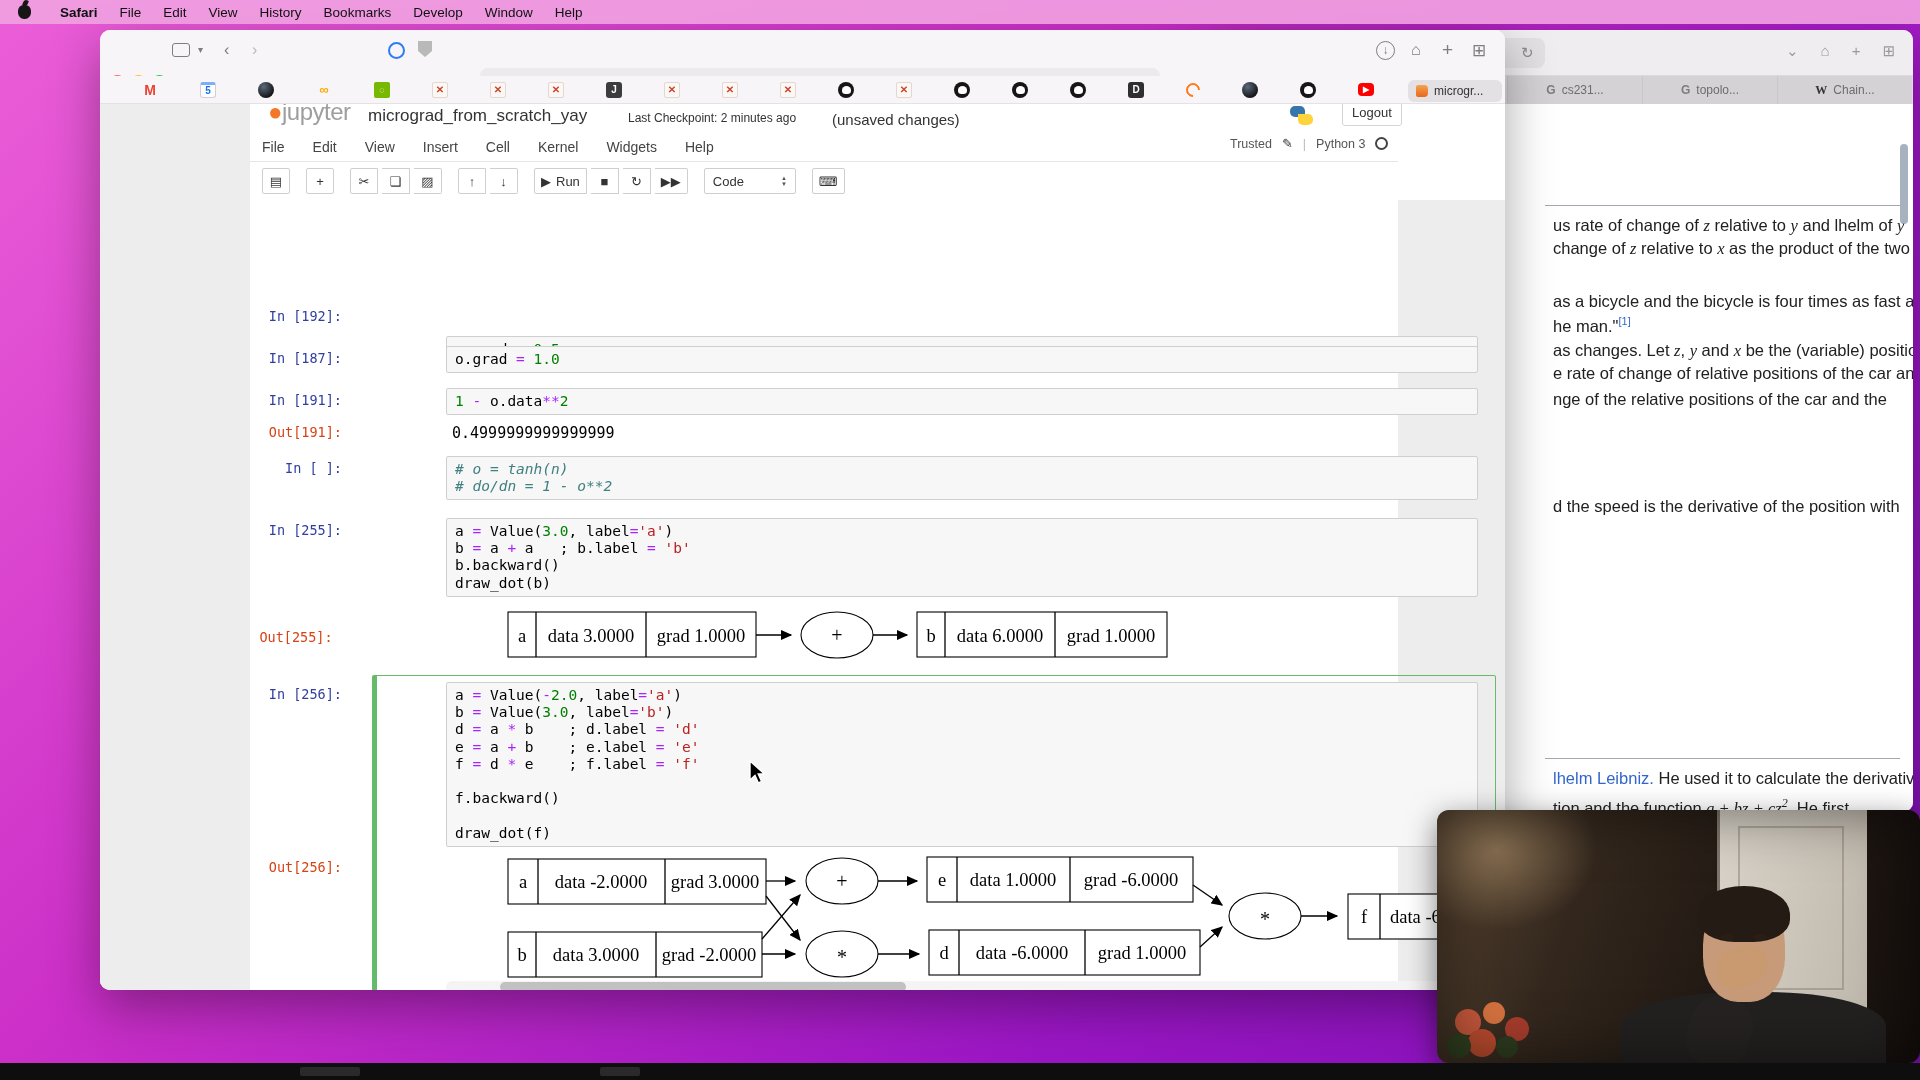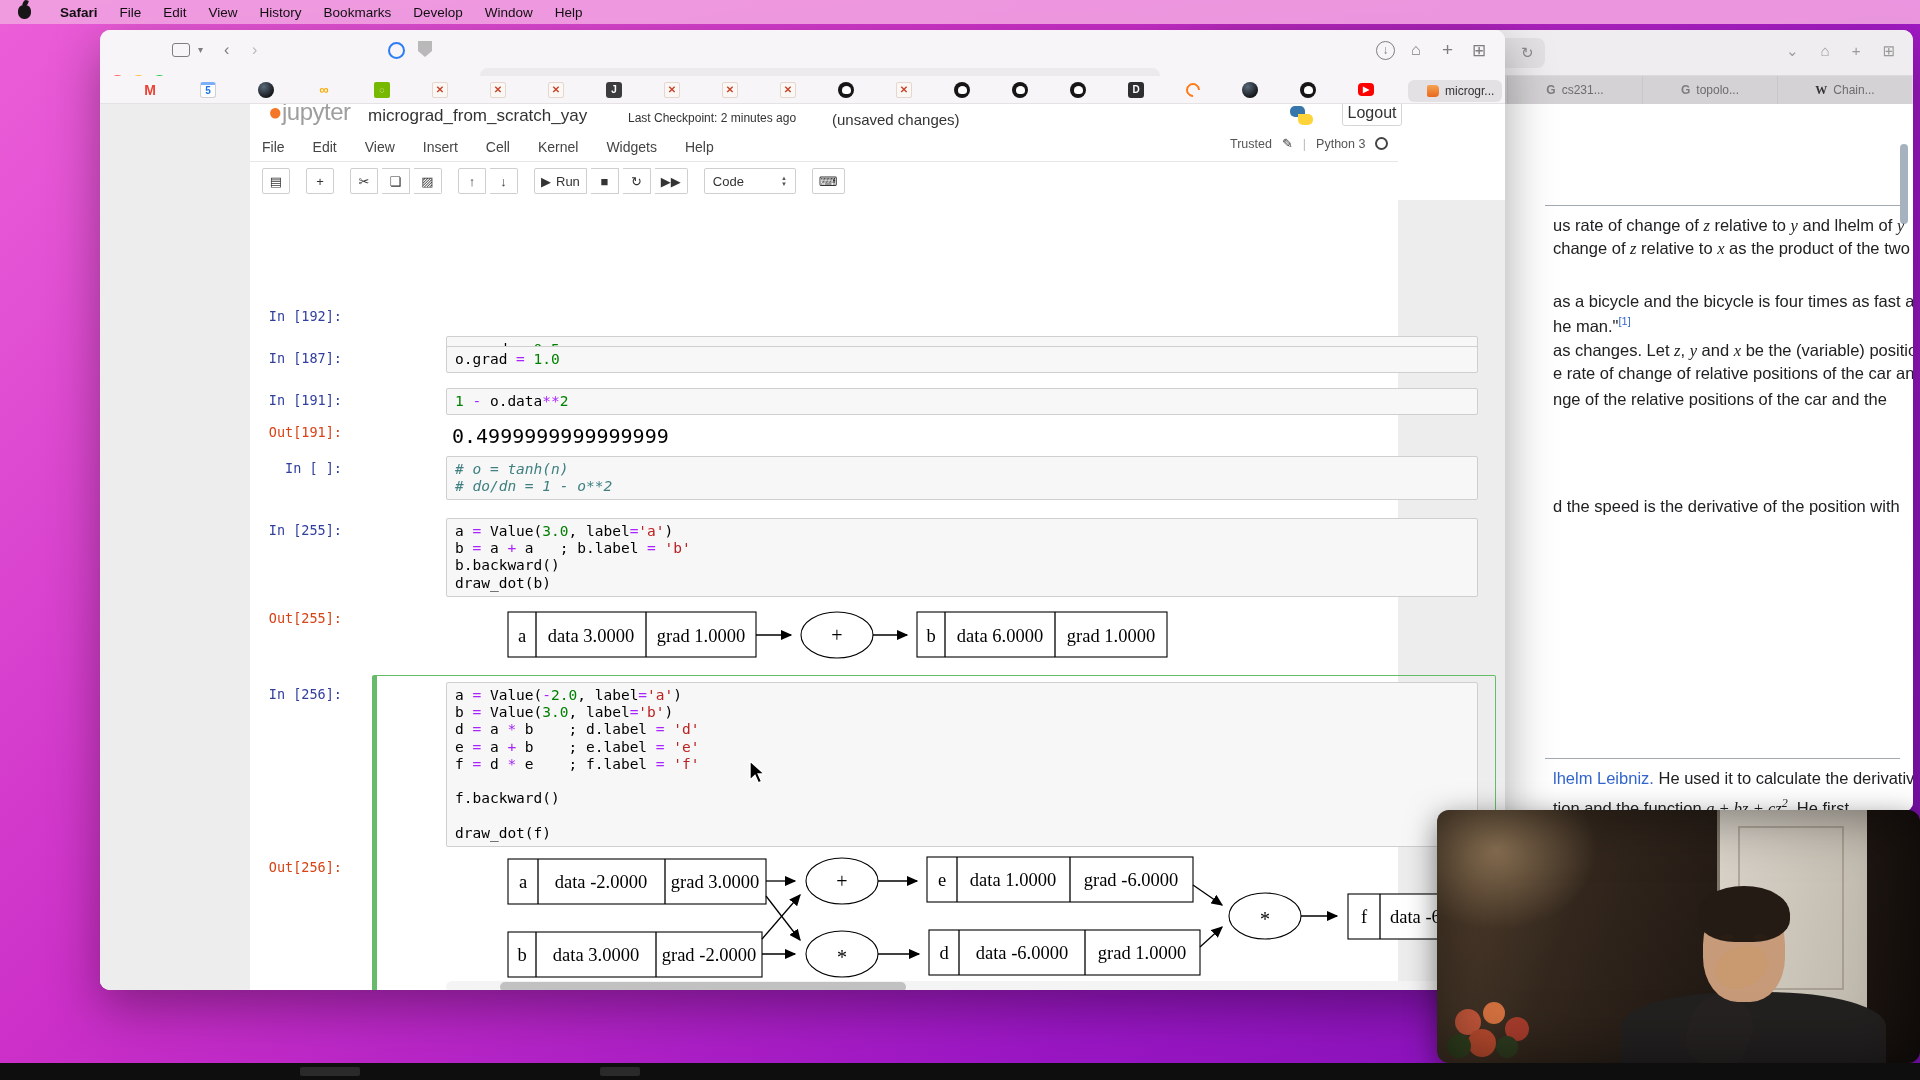--- a/index.html
+++ b/index.html
@@ -62,40 +62,40 @@
   .fav-xmark { background:#fbf7f4; border:1px solid #e3d7cf; color:#c9442a; font-size:10px; border-radius:2px; }
   .fav-j-square { background:#3c3c3e; color:#fff; border-radius:3px; font-size:10px; }
   .fav-github { background:#171515; border-radius:50%; position:relative; }
   .fav-github::after { content:""; position:absolute; left:3.5px; top:4.5px; width:9px; height:8px;
                        background:#fff; border-radius:50% 50% 40% 40%; }
   .fav-d-square { background:#2f2f31; color:#fff; border-radius:3px; font-size:10px; }
   .fav-reddit { border:2.5px solid #ff7a1a; border-radius:50%; border-bottom-color:transparent;
                 width:14px; height:14px; transform:rotate(-45deg); }
   .fav-youtube { background:#FF0000; border-radius:4px; color:#fff; font-size:8px; height:13px; }
   #front-tab { position:absolute; left:1308px; top:50px; width:94px; height:22px; background:#e3e1e3;
-               border-radius:6px; display:flex; align-items:center; gap:6px; padding-left:19px;
+               border-radius:6px; display:flex; align-items:center; gap:6px; padding-left:8px;
                font-size:12px; color:#333; }
   .jupyter-book { width:12px; height:12px; background:linear-gradient(180deg,#f5a252,#e8681b);
                   border-radius:2px 4px 4px 2px; }
 
   
   #jpage { left:0; top:74px; width:1405px; height:886px; background:#fff; overflow:hidden; }
   #jpage .leftband { position:absolute; left:0; top:0; width:150px; height:886px; background:#ededed; }
   #jpage .rightband { position:absolute; left:1298px; top:96px; width:107px; height:790px; background:#ededed; }
   #jheader { position:absolute; left:150px; top:0; width:1148px; height:28px; background:#fff; }
   #jlogo { position:absolute; left:18px; top:-6px; font-size:24px; color:#9e9e9e; letter-spacing:-.5px; }
   #jlogo b { color:#f37726; font-weight:normal; }
   #jtitle { position:absolute; left:118px; top:2px; font-size:17px; color:#333; }
   #jcheckpoint { position:absolute; left:378px; top:7px; font-size:12px; color:#333; }
   #junsaved { position:absolute; left:582px; top:7px; font-size:15px; color:#333; }
   #python-logo { position:absolute; left:1040px; top:2px; width:24px; height:20px; }
   #python-logo .pb { position:absolute; left:0; top:0; width:15px; height:11px; background:#3776ab; border-radius:5px 5px 0 5px; }
   #python-logo .py { position:absolute; left:8px; top:8px; width:15px; height:11px; background:#ffd43b; border-radius:0 5px 5px 5px; }
   #logout-btn { position:absolute; left:1092px; top:-4px; width:60px; height:26px; border:1px solid #d5d5d5;
-                border-radius:3px; background:#fff; font-size:16px; color:#333; text-align:center; line-height:24px; }
+                border-radius:3px; background:#fff; font-size:13px; color:#333; text-align:center; line-height:24px; }
   #jmenu { position:absolute; left:150px; top:28px; width:1148px; height:30px; background:#fff;
            border-bottom:1px solid #e7e7e7; display:flex; align-items:center; gap:0; font-size:14px; color:#444; }
   #jmenu .jm { padding:0 14px; }
   #jmenu .jm:first-child { padding-left:12px; }
   #jstatus { position:absolute; left:1130px; top:32px; display:flex; align-items:center; gap:10px; font-size:12.5px; color:#555; }
   #jstatus .pencil { font-size:13px; color:#333; }
   #jstatus .sep { color:#bbb; }
   #jstatus .kernel-circle { width:13px; height:13px; border:2px solid #444; border-radius:50%; }
   #jtoolbar { position:absolute; left:150px; top:58px; width:1148px; height:38px; background:#fff;
               display:flex; align-items:center; gap:4px; padding-left:12px; }
@@ -113,21 +113,21 @@
   #nbbody { position:absolute; left:150px; top:96px; width:1148px; height:790px; background:#fff; }
   .prompt { position:absolute; width:92px; text-align:right; font-family:"DejaVu Sans Mono",monospace;
             font-size:13.5px; }
   .prompt.in { color:#303F9F; }
   .prompt.out { color:#D84315; }
   .codebox { position:absolute; left:196px; width:1032px; background:#f7f7f7; border:1px solid #cfcfcf;
              border-radius:2px; padding:4px 8px; font-family:"DejaVu Sans Mono",monospace;
              font-size:14.5px; line-height:17.2px; white-space:pre; color:#000; }
   .tk-p { color:#000; } .tk-o { color:#AA22FF; } .tk-n { color:#008000; }
   .tk-s { color:#BA2121; } .tk-c { color:#408080; font-style:italic; }
-  .outtext { position:absolute; left:202px; font-family:"DejaVu Sans Mono",monospace; font-size:20px; color:#000; }
+  .outtext { position:absolute; left:202px; font-family:"DejaVu Sans Mono",monospace; font-size:15px; color:#000; }
   #selcell { position:absolute; left:122px; top:475px; width:1124px; height:328px;
              border:1px solid #66BB6A; border-left:5px solid #66BB6A; border-radius:2px; }
   .graph-svg { position:absolute; overflow:hidden; }
   .graph-svg text { font-family:"Liberation Serif","DejaVu Serif",serif; font-size:18.5px; fill:#000; }
   .graph-svg .op { font-size:20px; }
   .graph-svg rect, .graph-svg ellipse { fill:#fff; stroke:#000; stroke-width:1.1; }
   .graph-svg line, .graph-svg path.edge { stroke:#000; stroke-width:1.3; fill:none; }
   .vscroll { position:absolute; left:1216px; top:656px; width:8px; height:110px; background:#c1c1c1; border-radius:4px; }
   .hscroll-track { position:absolute; left:196px; top:781px; width:1032px; height:12px; background:#f4f4f4; border-radius:6px; }
   .hscroll-thumb { position:absolute; left:54px; top:1px; width:406px; height:10px; background:#c1c1c1; border-radius:5px; }
@@ -345,21 +345,21 @@
 
       <div class="prompt out" style="top:224px;">Out[191]:</div>
       <div class="outtext" style="top:224px;">0.4999999999999999</div>
 
       <div class="prompt in" style="top:260px;">In [ ]:</div>
       <div class="codebox" style="top:256px;"><div><span class="tk-c"># o = tanh(n)</span></div><div><span class="tk-c"># do/dn = 1 - o**2</span></div></div>
 
       <div class="prompt in" style="top:322px;">In [255]:</div>
       <div class="codebox" style="top:318px;"><div><span class="tk-p">a </span><span class="tk-o">=</span><span class="tk-p"> Value(</span><span class="tk-n">3.0</span><span class="tk-p">, label</span><span class="tk-o">=</span><span class="tk-s">'a'</span><span class="tk-p">)</span></div><div><span class="tk-p">b </span><span class="tk-o">=</span><span class="tk-p"> a </span><span class="tk-o">+</span><span class="tk-p"> a   ; b.label </span><span class="tk-o">=</span><span class="tk-p"> </span><span class="tk-s">'b'</span></div><div><span class="tk-p">b.backward()</span></div><div><span class="tk-p">draw_dot(b)</span></div></div>
 
-      <div class="prompt out" style="top:410px;">Out[255]:</div>
+      <div class="prompt out" style="top:429px;text-align:center;">Out[255]:</div>
 
       <svg class="graph-svg" style="left:196px; top:404px;" width="1032" height="62">
         <defs>
             <marker id="ah1" markerWidth="10" markerHeight="8" refX="8" refY="4" orient="auto">
               <path d="M0,0 L9,4 L0,8 z" fill="#000"></path>
             </marker>
           </defs>
         <rect x="62" y="8" width="248" height="45"></rect>
         <line x1="90" y1="8" x2="90" y2="53"></line>
           <line x1="200" y1="8" x2="200" y2="53"></line>

